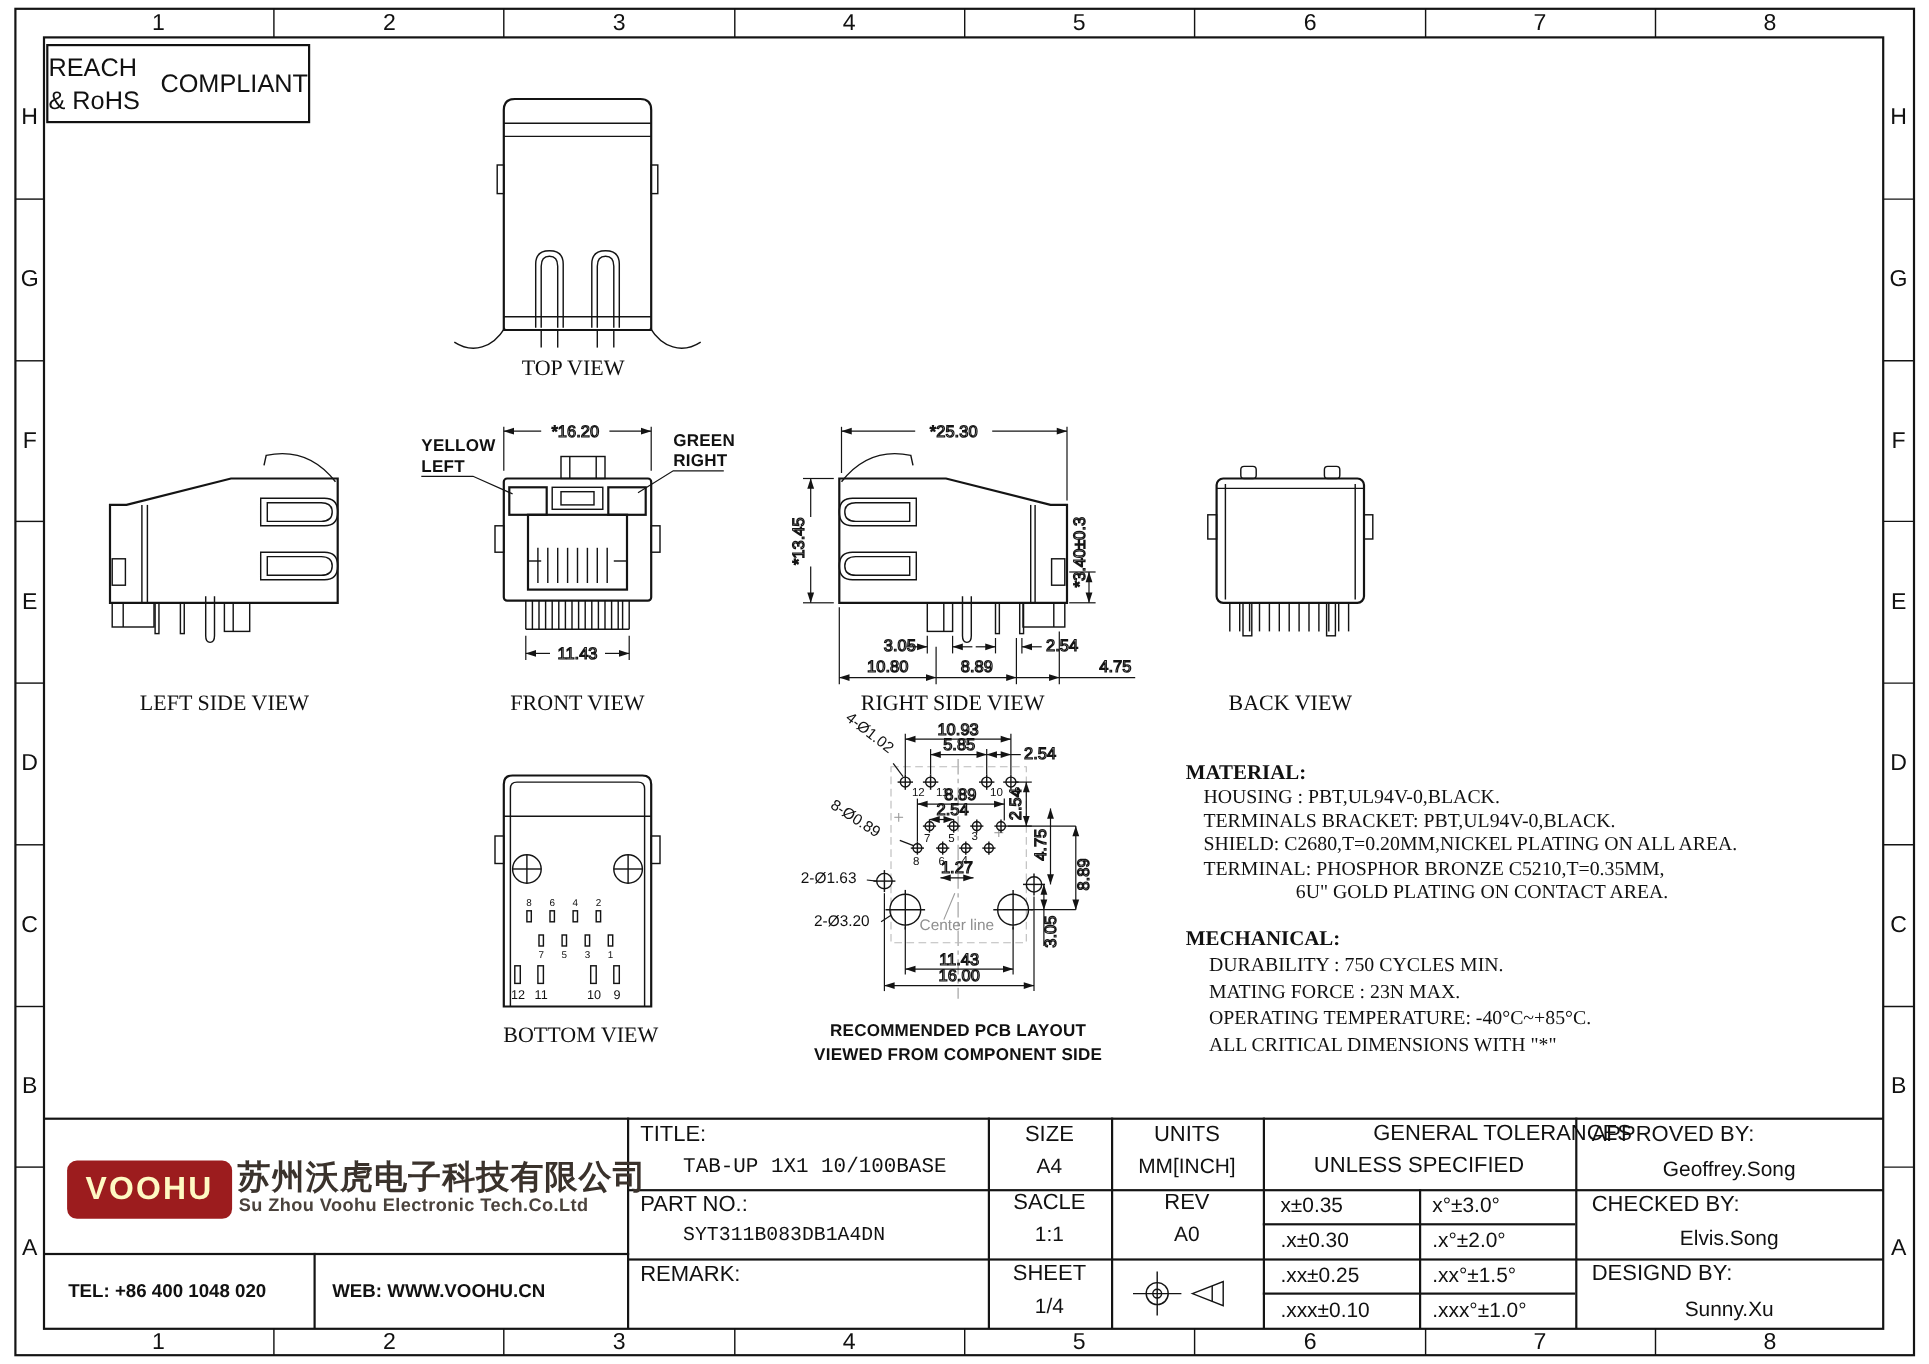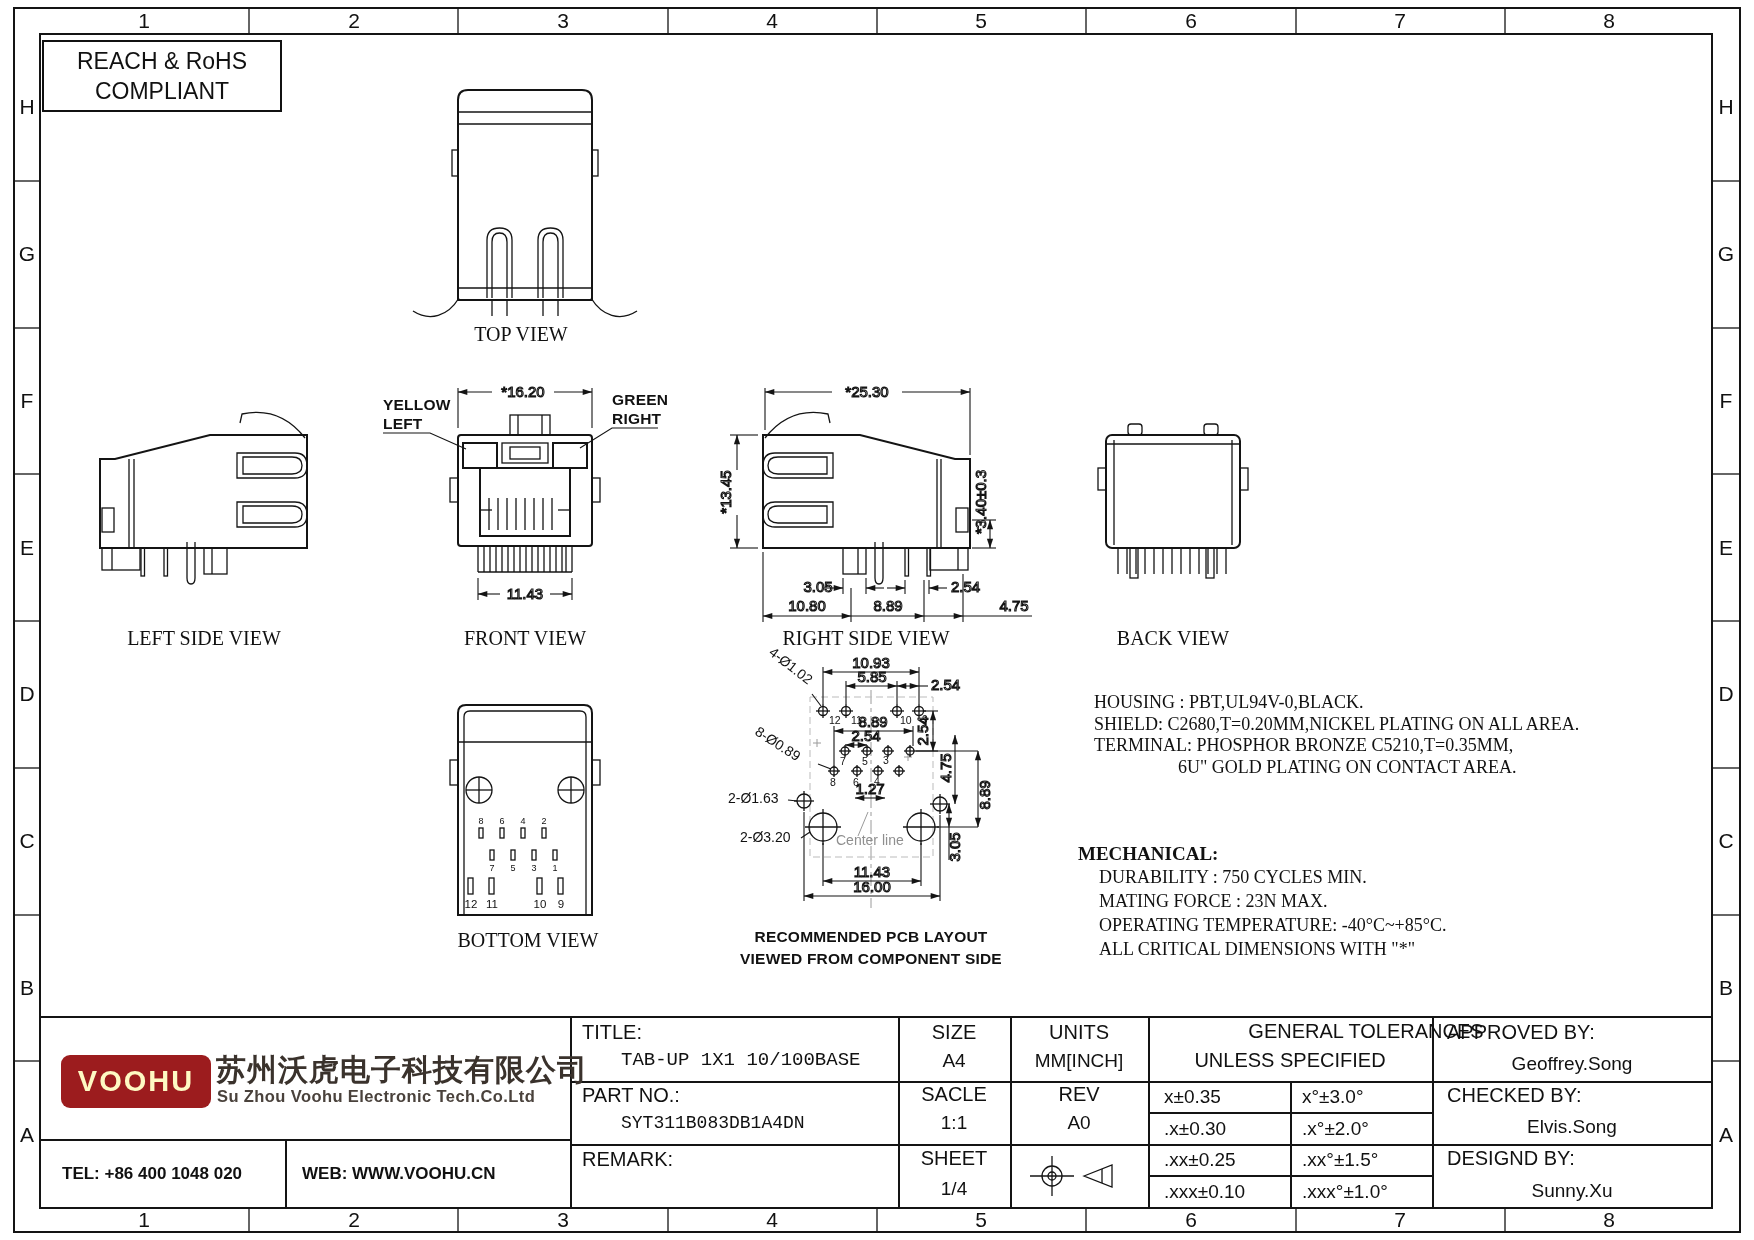--- a/index.html
+++ b/index.html
@@ -2,21 +2,21 @@
 <html><head>
 <meta charset="utf-8">
 <style>
   * { margin:0; padding:0; box-sizing:border-box; }
   html,body { width:1754px; height:1240px; }
   body { position:relative; background:#ffffff; font-family:"Liberation Sans",sans-serif; color:#111; overflow:hidden; }
   .abs { position:absolute; }
   .grid-lbl { position:absolute; font-size:21px; transform:translate(-50%,-50%); color:#111; }
   
   #reach-box { left:42px; top:40px; width:240px; height:72px; border:2.5px solid #111;
-               display:flex; flex-direction:column; justify-content:center; align-items:center;
+               display:flex; flex-direction:row; justify-content:center; align-items:center;
                font-size:23px; line-height:30px; }
   
   .notes { position:absolute; font-family:"Liberation Serif",serif; white-space:nowrap; }
   .notes .nt { font-weight:bold; font-size:19px; }
   #material { left:1078px; top:692px; }
   #material .nl { font-size:18px; line-height:21.5px; padding-left:16px; }
   #material .nl.ind { padding-left:100px; }
   #mechanical { left:1078px; top:843px; }
   #mechanical .nl { font-size:18px; line-height:24px; padding-left:21px; }
   
@@ -505,21 +505,23 @@
 <span class="grid-lbl" style="left:1726px;top:107px">H</span>
 <span class="grid-lbl" style="left:1726px;top:254px">G</span>
 <span class="grid-lbl" style="left:1726px;top:401px">F</span>
 <span class="grid-lbl" style="left:1726px;top:548px">E</span>
 <span class="grid-lbl" style="left:1726px;top:694px">D</span>
 <span class="grid-lbl" style="left:1726px;top:841px">C</span>
 <span class="grid-lbl" style="left:1726px;top:988px">B</span>
 <span class="grid-lbl" style="left:1726px;top:1135px">A</span>
 
 <div class="notes" id="material">
+  <div class="nt">MATERIAL:</div>
   <div class="nl">HOUSING : PBT,UL94V-0,BLACK.</div>
+  <div class="nl">TERMINALS BRACKET: PBT,UL94V-0,BLACK.</div>
   <div class="nl">SHIELD: C2680,T=0.20MM,NICKEL PLATING ON ALL AREA.</div>
   <div class="nl">TERMINAL: PHOSPHOR BRONZE C5210,T=0.35MM,</div>
   <div class="nl ind">6U" GOLD PLATING ON CONTACT AREA.</div>
 </div>
 
 <div class="notes" id="mechanical">
   <div class="nt">MECHANICAL:</div>
   <div class="nl">DURABILITY : 750 CYCLES MIN.</div>
   <div class="nl">MATING FORCE : 23N MAX.</div>
   <div class="nl">OPERATING TEMPERATURE: -40°C~+85°C.</div>

